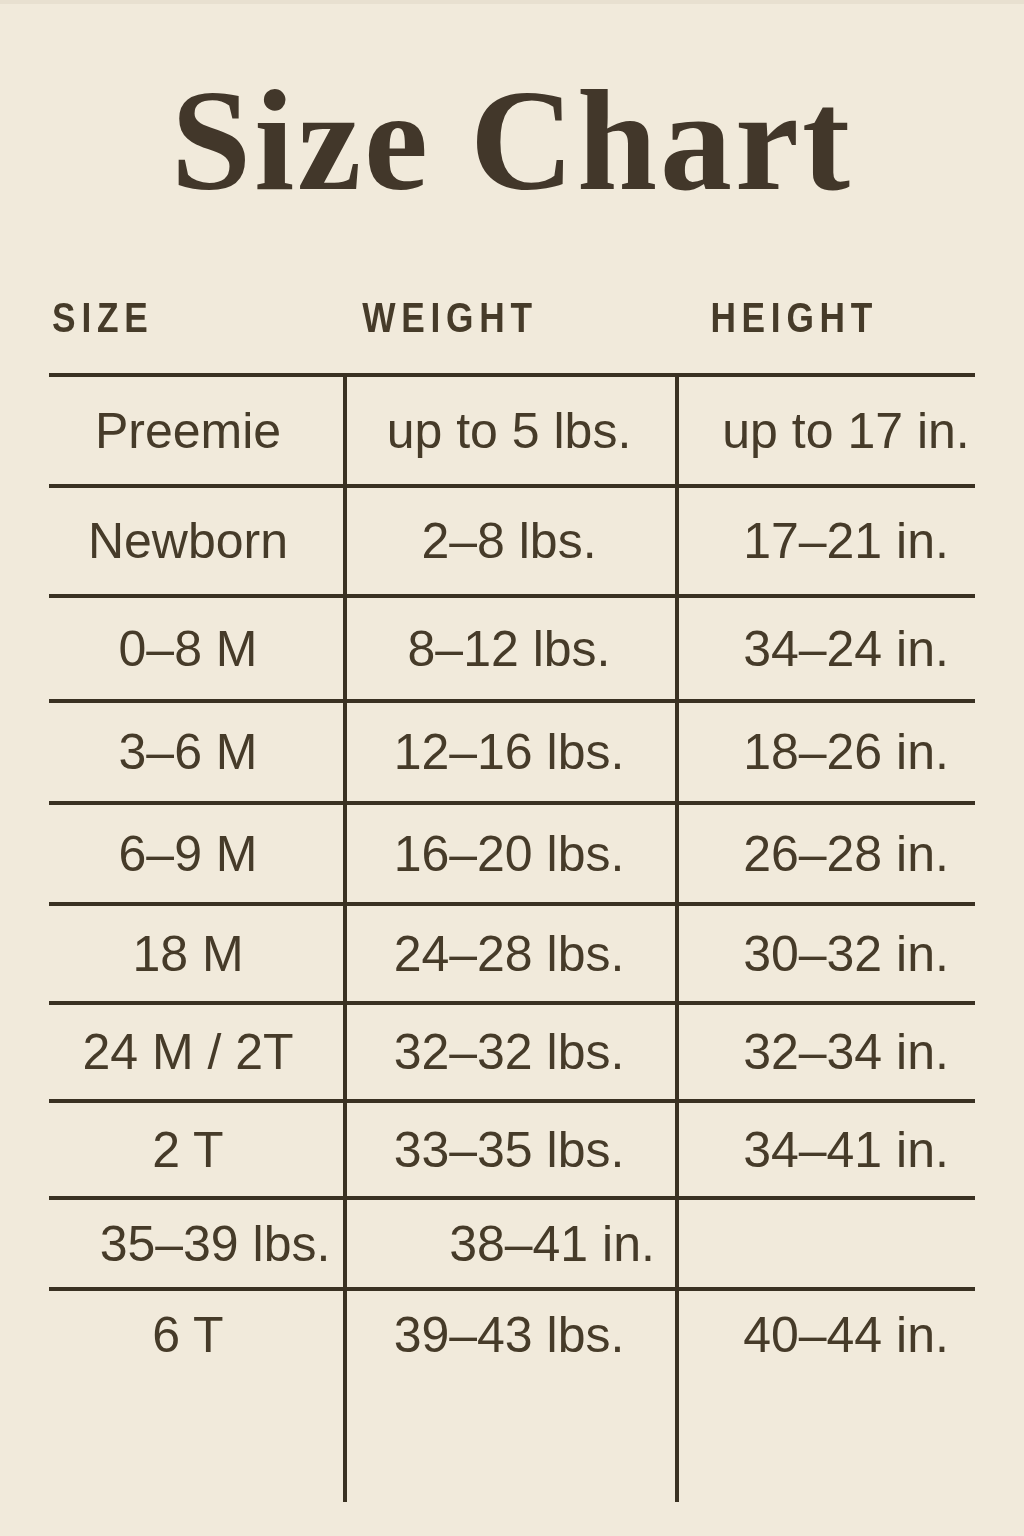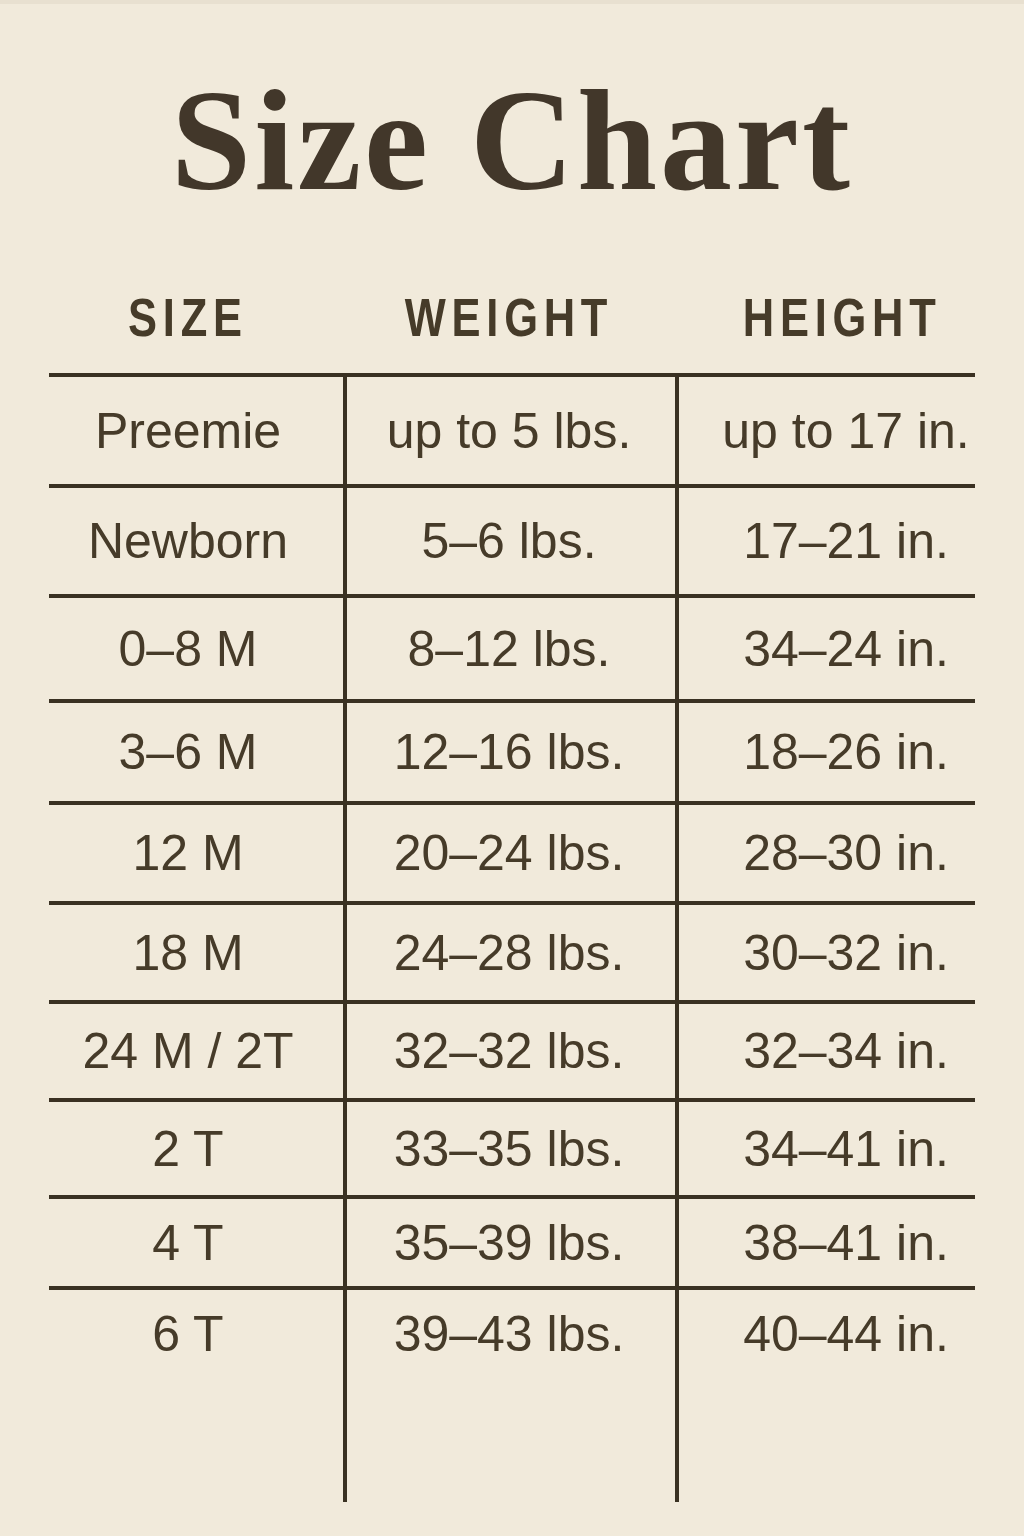--- a/index.html
+++ b/index.html
@@ -37,23 +37,22 @@
     position: absolute;
     top: 280px;
     left: 49px;
     width: 926px;
     height: 66px;
     display: flex;
   }
   .header-cell {
     display: flex;
     align-items: center;
-    justify-content: center;
     font-weight: 700;
-    font-size: 53px;
+    font-size: 43px;
     letter-spacing: 7px;
     color: var(--ink);
   }
   .header-cell > span {
     display: inline-block;
     transform: scaleX(0.82);
     white-space: nowrap;
   }
   .header-cell.h-size > span   { transform: translateX(-8px) scaleX(0.82); }
   .header-cell.h-height > span { transform: translateX(17px) scaleX(0.82); }
@@ -116,55 +115,54 @@
     <div class="v-divider v1"></div>
     <div class="v-divider v2"></div>
 
     <div class="row" style="height:111px">
       <div class="cell col-1">Preemie</div>
       <div class="cell col-2">up to 5 lbs.</div>
       <div class="cell col-3">up to 17 in.</div>
     </div>
     <div class="row" style="height:110px">
       <div class="cell col-1">Newborn</div>
-      <div class="cell col-2">5–6 lbs.</div>
+      <div class="cell col-2">2–8 lbs.</div>
       <div class="cell col-3">17–21 in.</div>
     </div>
     <div class="row" style="height:105px">
       <div class="cell col-1">0–8 M</div>
       <div class="cell col-2">8–12 lbs.</div>
       <div class="cell col-3">34–24 in.</div>
     </div>
     <div class="row" style="height:102px">
       <div class="cell col-1">3–6 M</div>
       <div class="cell col-2">12–16 lbs.</div>
       <div class="cell col-3">18–26 in.</div>
     </div>
-    <div class="row" style="height:100px">
-      <div class="cell col-1">12 M</div>
-      <div class="cell col-2">20–24 lbs.</div>
-      <div class="cell col-3">28–30 in.</div>
+    <div class="row" style="height:101px">
+      <div class="cell col-1">6–9 M</div>
+      <div class="cell col-2">16–20 lbs.</div>
+      <div class="cell col-3">26–28 in.</div>
     </div>
     <div class="row" style="height:99px">
       <div class="cell col-1">18 M</div>
       <div class="cell col-2">24–28 lbs.</div>
       <div class="cell col-3">30–32 in.</div>
     </div>
     <div class="row" style="height:98px">
       <div class="cell col-1">24 M / 2T</div>
       <div class="cell col-2">32–32 lbs.</div>
       <div class="cell col-3">32–34 in.</div>
     </div>
     <div class="row" style="height:97px">
       <div class="cell col-1">2 T</div>
       <div class="cell col-2">33–35 lbs.</div>
       <div class="cell col-3">34–41 in.</div>
     </div>
     <div class="row" style="height:91px">
-      <div class="cell col-1">4 T</div>
       <div class="cell col-2">35–39 lbs.</div>
       <div class="cell col-3">38–41 in.</div>
     </div>
     <div class="row" style="height:91px">
       <div class="cell col-1">6 T</div>
       <div class="cell col-2">39–43 lbs.</div>
       <div class="cell col-3">40–44 in.</div>
     </div>
   </div>
 

